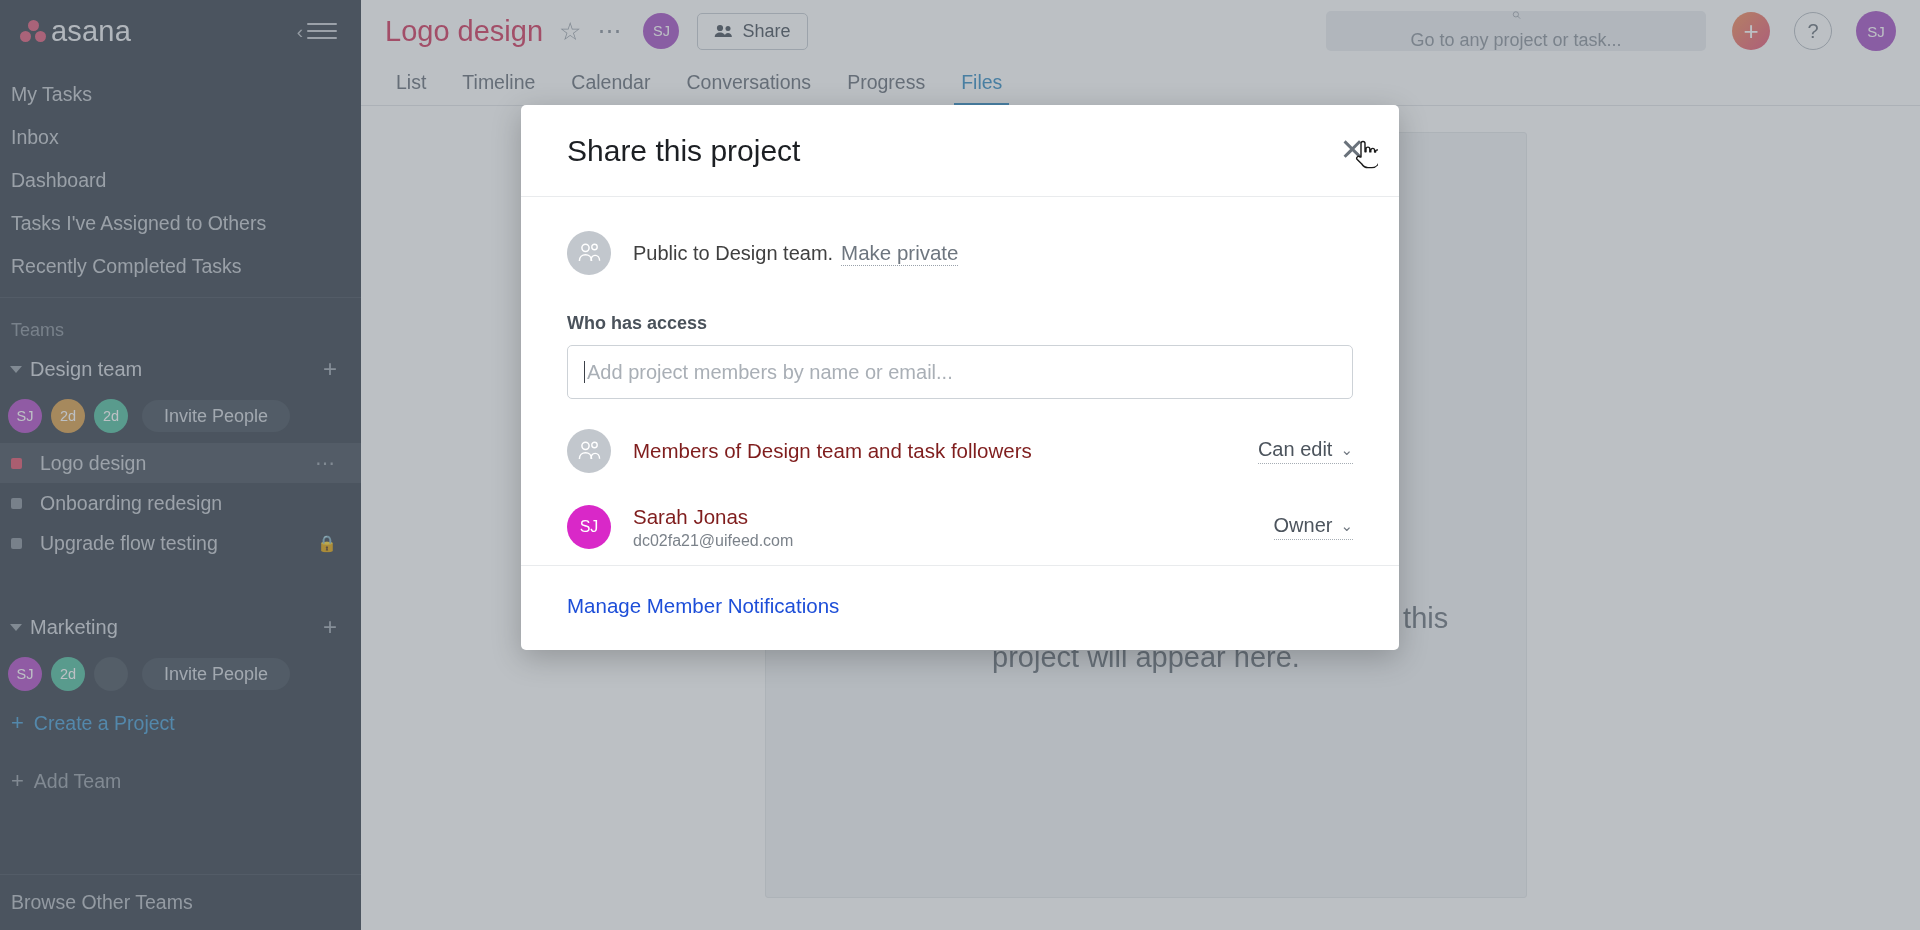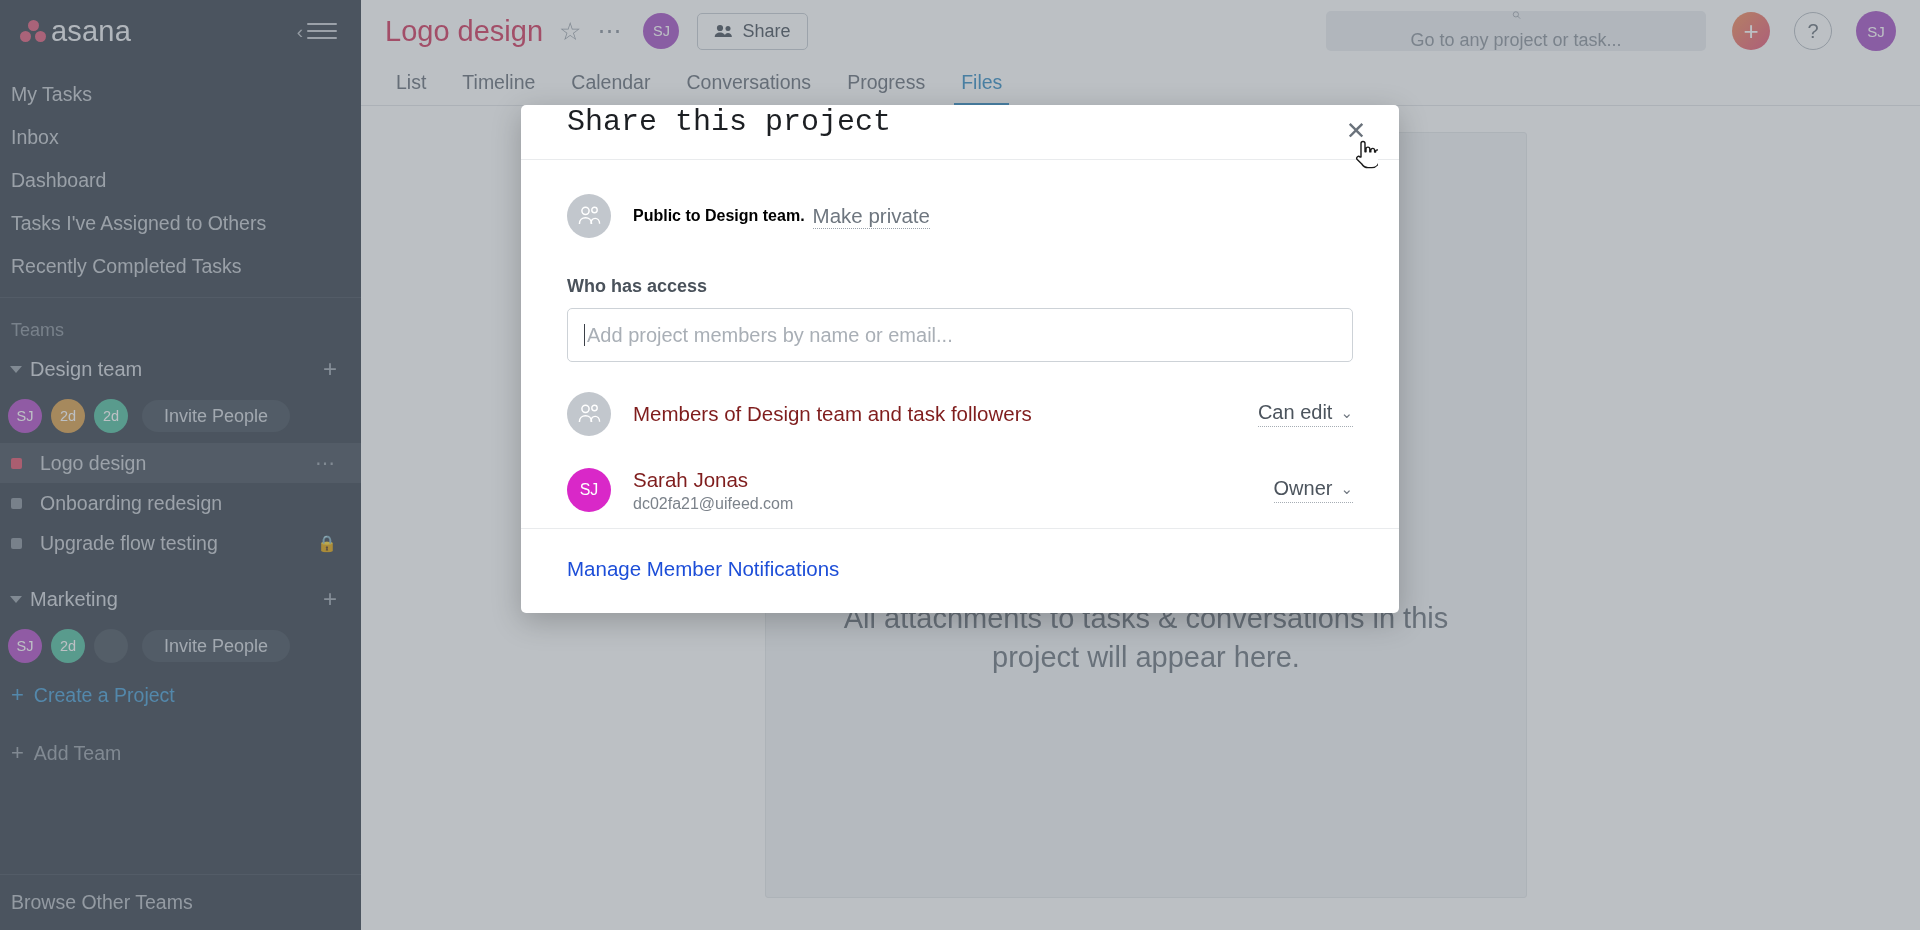--- a/index.html
+++ b/index.html
@@ -249,26 +249,25 @@
   .modal {
     position: absolute;
     left: 521px; top: 105px;
     width: 878px;
     background: #fff;
     border-radius: 5px;
     box-shadow: 0 8px 30px rgba(0,0,0,.22);
     z-index: 60;
   }
   .modal-head {
-    height: 55px;
-    display: flex; align-items: flex-start;
+    height: 92px;
+    display: flex; align-items: center;
     padding: 0 28px 0 46px;
     border-bottom: 1px solid #e9ebed;
     position: relative;
-    font-family: Liberation Mono, monospace;
   }
   .modal-title { font-size: 30px; color: #1c1f23; font-weight: 400; }
   .close-x {
     position: absolute; right: 34px; top: 50%;
     transform: translateY(-52%);
     font-size: 30px; color: #6a727b; line-height: 1;
     cursor: pointer; font-weight: 300;
   }
   .cursor-hand {
     position: absolute; right: 21px; top: 33px;
@@ -280,21 +279,21 @@
   .pub-row {
     display: flex; align-items: center;
     padding: 34px 0 0 0;
   }
   .team-ic {
     width: 44px; height: 44px; border-radius: 50%;
     background: #c2c7cd; margin-right: 22px;
     display: flex; align-items: center; justify-content: center;
     flex: 0 0 auto;
   }
-  .pub-text { font-size: 16px; color: #000000; font-weight: 700; }
+  .pub-text { font-size: 20px; color: #404040; font-weight: 400; }
   .mk-private {
     font-size: 20.5px; color: #6e767f; margin-left: 8px;
     border-bottom: 1px dotted #9aa2ab; cursor: pointer;
   }
 
   .who-label {
     margin-top: 38px;
     font-size: 18px; color: #4a525b; font-weight: 700;
   }
   .member-input {
@@ -410,21 +409,21 @@
     <div class="proj-item">
       <span class="proj-dot grey"></span>
       <span class="proj-name">Onboarding redesign</span>
     </div>
     <div class="proj-item">
       <span class="proj-dot grey"></span>
       <span class="proj-name">Upgrade flow testing</span>
       <span class="lock-ic">🔒</span>
     </div>
 
-    <div class="team-row" style="margin-top:16px;">
+    <div class="team-row" style="margin-top:44px;">
       <span class="tri"></span>
       <span class="team-name">Marketing</span>
       <span class="plus-sm">+</span>
     </div>
     <div class="avatar-row">
       <span class="av purple">SJ</span>
       <span class="av teal">2d</span>
       <span class="av empty"></span>
       <span class="invite-pill">Invite People</span>
     </div>

